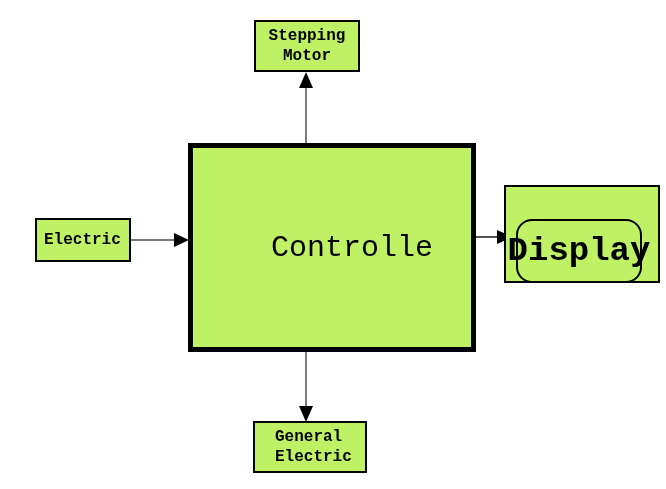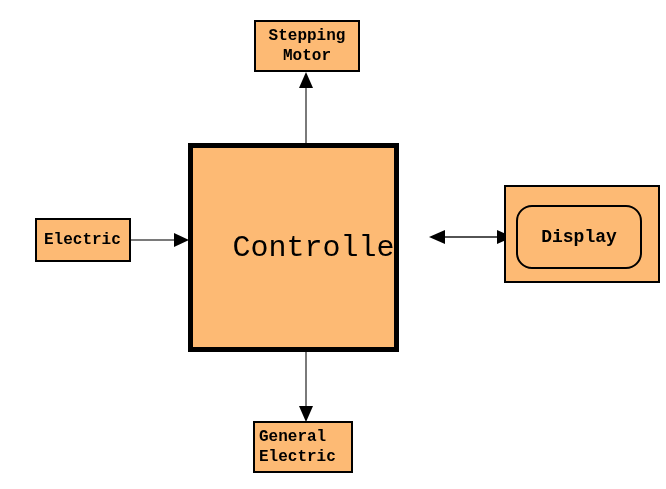--- a/index.html
+++ b/index.html
@@ -19,21 +19,21 @@
   .arrow-layer {
     position: absolute;
     left: 0;
     top: 0;
     width: 666px;
     height: 489px;
   }
   .box {
     position: absolute;
     box-sizing: border-box;
-    background: #fdba74;
+    background: #bef264;
   }
   .thin-box {
     border: 2px solid #000000;
     font-weight: 700;
     font-size: 16px;
     line-height: 20px;
   }
   .stepping-motor {
     left: 254px;
     top: 20px;
@@ -52,32 +52,32 @@
     height: 44px;
     display: flex;
     flex-direction: column;
     justify-content: center;
     padding-left: 7px;
     text-align: left;
   }
   .general-electric {
     left: 253px;
     top: 421px;
-    width: 100px;
+    width: 114px;
     height: 52px;
     display: flex;
     flex-direction: column;
     justify-content: center;
-    padding-left: 4px;
+    padding-left: 20px;
     text-align: left;
   }
   .controller {
     left: 188px;
     top: 143px;
-    width: 211px;
+    width: 288px;
     height: 209px;
     border: 5px solid #000000;
     display: flex;
     justify-content: center;
     align-items: center;
     font-size: 30px;
     font-weight: 400;
     letter-spacing: 0px;
     padding-left: 40px;
   }
@@ -85,29 +85,29 @@
     left: 504px;
     top: 185px;
     width: 156px;
     height: 98px;
     border: 2px solid #000000;
   }
   .display-inner {
     position: absolute;
     box-sizing: border-box;
     left: 10px;
-    top: 18px;
+    top: 32px;
     width: 126px;
     height: 64px;
     border: 2px solid #000000;
     border-radius: 16px;
     display: flex;
     justify-content: center;
     align-items: center;
-    font-size: 18px;
+    font-size: 34px;
     font-weight: 700;
   }
   .label-line {
     white-space: nowrap;
   }
 </style>
 </head>
 <body>
 
 <div class="canvas">

